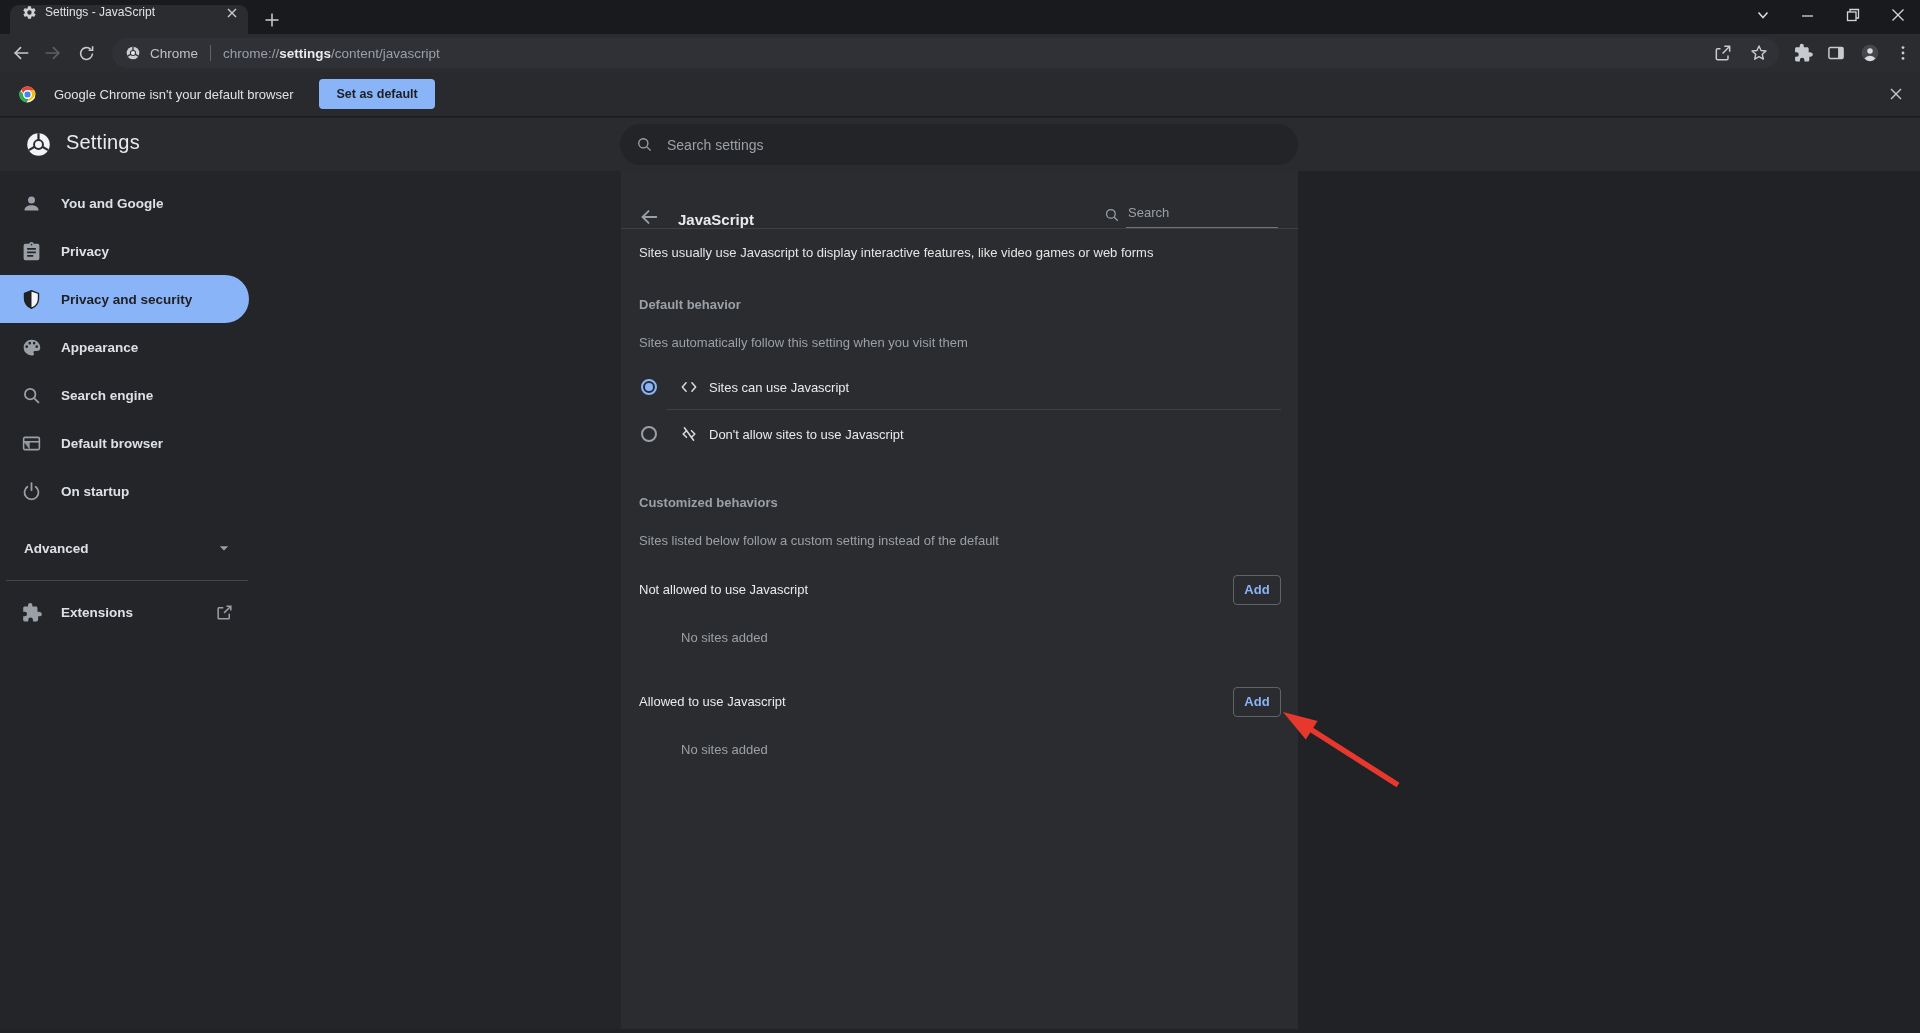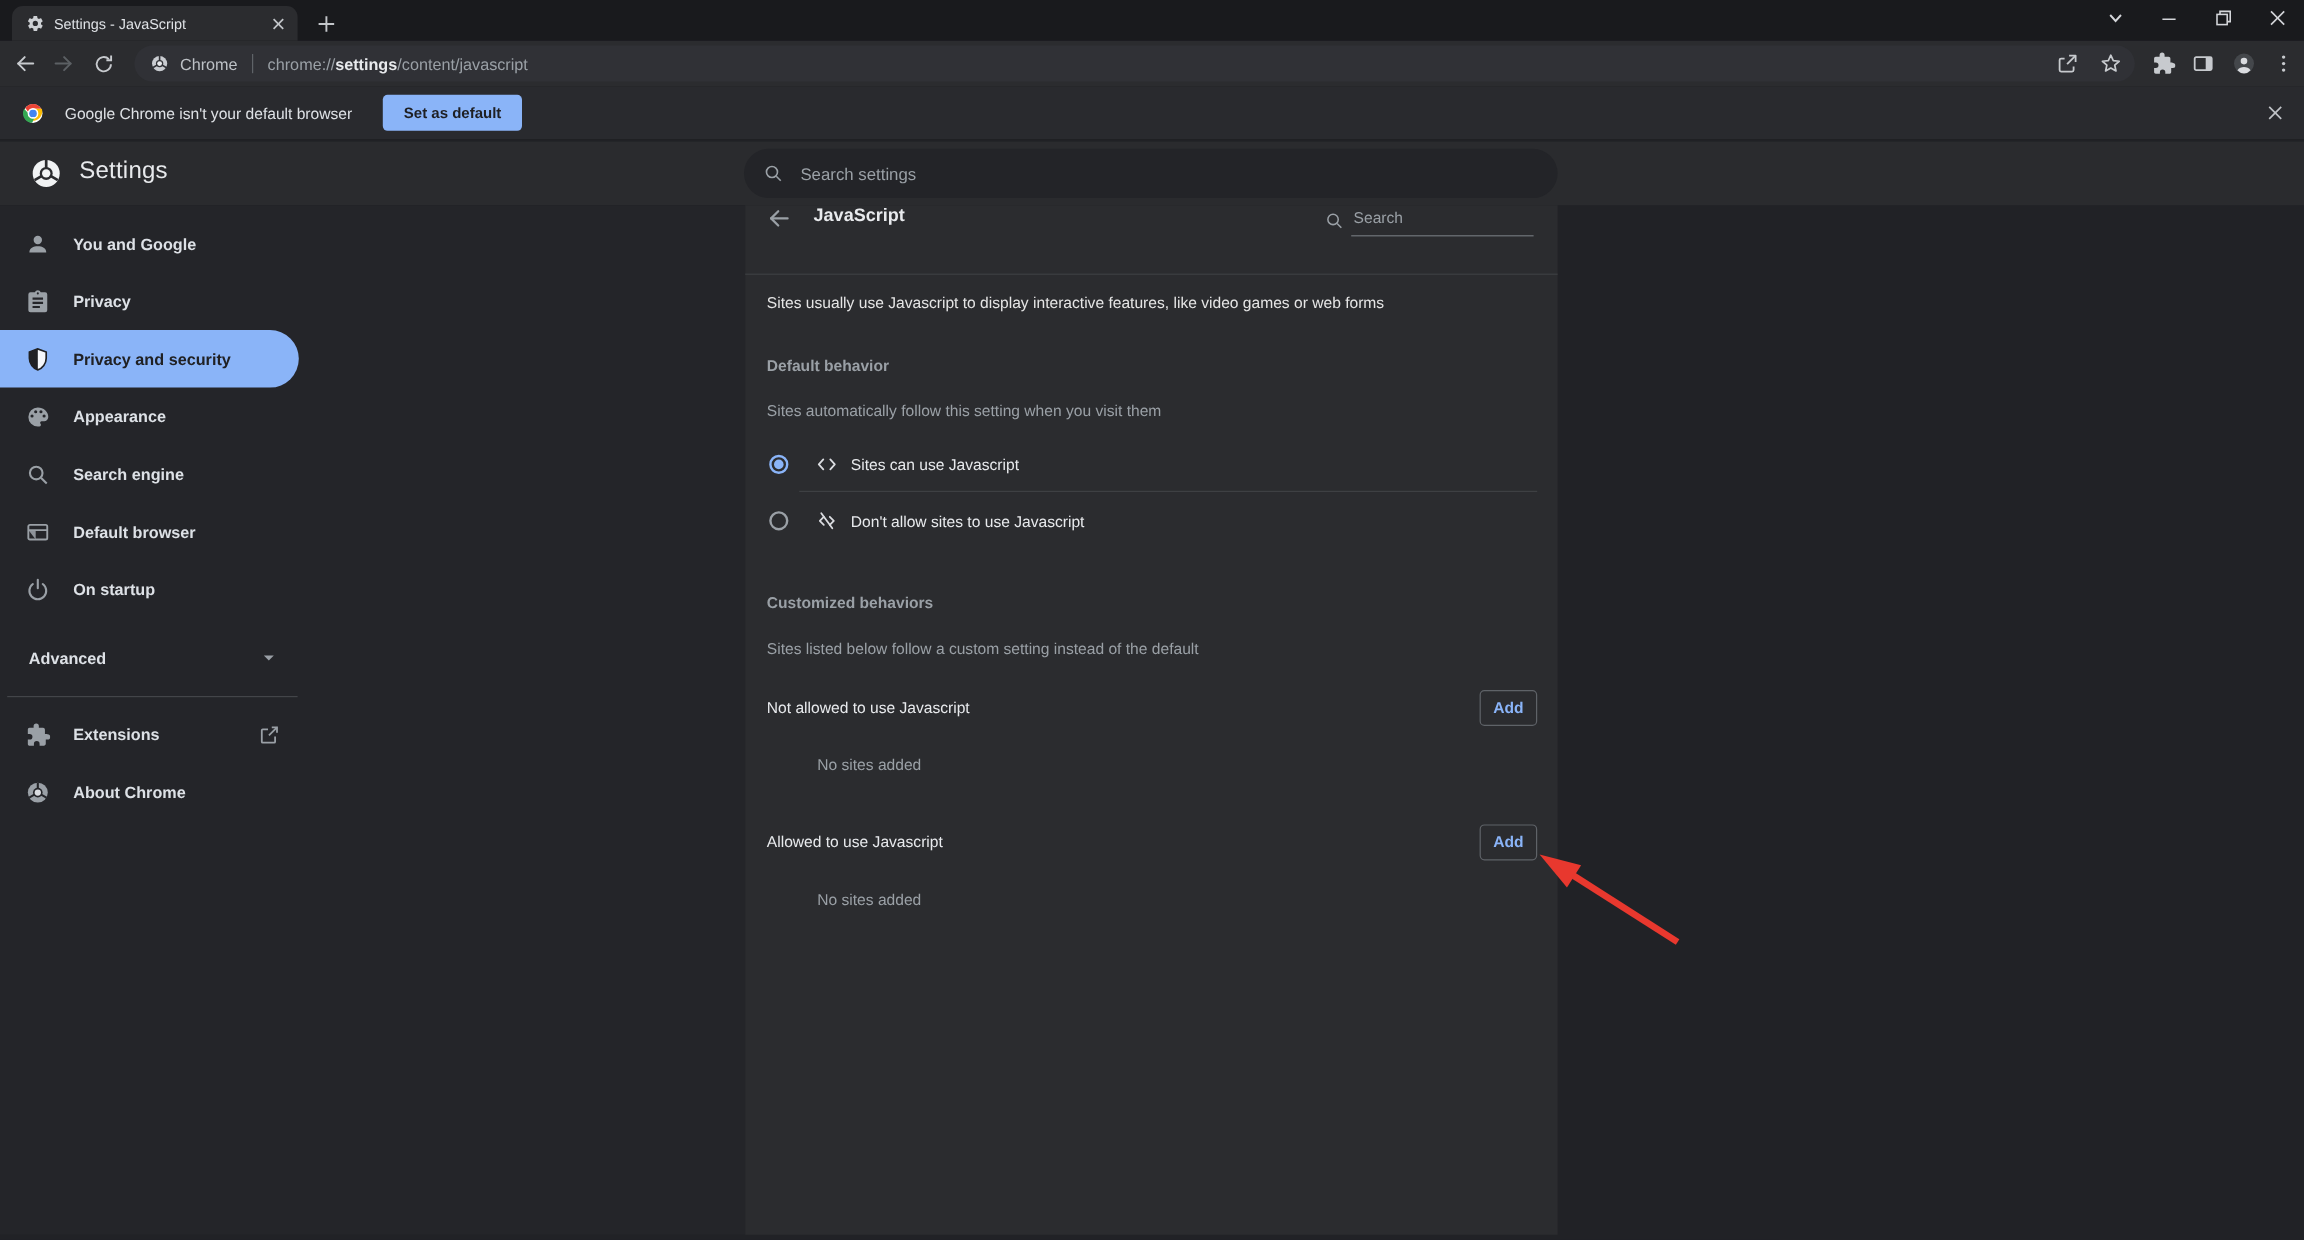--- a/index.html
+++ b/index.html
@@ -10,21 +10,21 @@
     position:relative;
     color:#e8eaed;
   }
   svg { display:block; }
 
   
   .titlebar { position:absolute; left:0; top:0; width:1920px; height:34px; background:#191a1d; }
   .tab {
     position:absolute; left:10px; top:5px; width:238px; height:29px;
     background:#2b2c2f; border-radius:9px 9px 0 0;
-    display:flex; align-items:center; padding:0 8px 0 12px; gap:8px;
+    display:flex; padding:0 8px 0 12px; gap:8px;
   }
   .tab-favicon { width:15px; height:15px; color:#cdd0d4; flex:0 0 auto; }
   .tab-title { flex:1; font-size:12px; color:#dfe2e6; white-space:nowrap; overflow:hidden; }
   .tab-close { width:16px; height:16px; color:#c3c6ca; cursor:pointer; flex:0 0 auto; }
   .newtab { position:absolute; left:260px; top:8px; width:24px; height:24px; display:flex; align-items:center; justify-content:center; color:#c3c6ca; }
   .win-controls { position:absolute; right:0; top:0; height:30px; display:flex; }
   .win-btn { width:45px; height:30px; display:flex; align-items:center; justify-content:center; color:#d4d6da; }
 
   
   .toolbar { position:absolute; left:0; top:34px; width:1920px; height:38px; background:#2b2c2f; }
@@ -93,21 +93,21 @@
     height:48px; margin-top:9px; width:250px; display:flex; align-items:center;
     padding:0 16px 0 24px; justify-content:space-between; cursor:pointer;
     color:#dde1e6; font-size:13.5px; font-weight:bold;
   }
   .menu-adv .chev { width:20px; height:20px; color:#9aa0a6; }
   .menu-divider { border-top:1px solid #434549; width:242px; margin:8px 0 7px 6px; }
   .ext-link { margin-left:auto; margin-right:16px; width:19px; height:19px; color:#9aa0a6; }
 
   
   .card { position:absolute; left:621px; top:171px; width:677px; height:858px; background:#2b2c2f; }
-  .card-header { height:58px; display:flex; align-items:flex-start; border-bottom:1px solid #3e4043; padding:0 20px 0 17px; }
+  .card-header { height:58px; display:flex; align-items:flex-end; border-bottom:1px solid #3e4043; padding:0 20px 0 17px; }
   .back-btn { width:22px; height:22px; color:#9aa0a6; cursor:pointer; flex:0 0 auto; }
   .card-title { margin-left:18px; font-size:15px; font-weight:bold; color:#e8eaed; }
   .card-search { margin-left:auto; display:flex; align-items:flex-end; gap:6px; }
   .card-search .mag { width:16px; height:16px; color:#9aa0a6; margin-bottom:5px; }
   .card-search input {
     width:152px; background:transparent; border:none; border-bottom:1px solid #70757a;
     outline:none; color:#e8eaed; font-size:13px; padding:3px 2px 7px 2px;
     font-family:"Liberation Sans", sans-serif;
   }
   .card-search input::placeholder { color:#9aa0a6; }
@@ -399,35 +399,20 @@
       </span>
       <span>Extensions</span>
       <span class="ext-link">
         <svg viewBox="0 0 24 24" fill="none" stroke="currentColor" stroke-width="1.9">
             <path d="M18 13.5V19a1 1 0 0 1-1 1H5a1 1 0 0 1-1-1V7a1 1 0 0 1 1-1h5.5"></path>
             <path d="M14.5 4H20v5.5"></path>
             <line x1="20" y1="4" x2="11.5" y2="12.5"></line>
           </svg>
       </span>
     </div>
-    <div class="menu-item">
-      <span class="mi-icon">
-        <svg viewBox="0 0 24 24">
-            <circle cx="12" cy="12" r="9.5" fill="#9aa0a6"></circle>
-            <g stroke="#242529" stroke-width="2">
-              <line x1="12" y1="12" x2="12" y2="2.5"></line>
-              <line x1="12" y1="12" x2="3.8" y2="16.8"></line>
-              <line x1="12" y1="12" x2="20.2" y2="16.8"></line>
-            </g>
-            <circle cx="12" cy="12" r="4.6" fill="#242529"></circle>
-            <circle cx="12" cy="12" r="3" fill="#dadce0"></circle>
-          </svg>
-      </span>
-      <span>About Chrome</span>
-    </div>
   </div>
 </div>
 
 <div class="card">
   <div class="card-header">
     <span class="back-btn">
       <svg viewBox="0 0 24 24" fill="none" stroke="currentColor" stroke-width="2" stroke-linecap="round" stroke-linejoin="round">
           <path d="M20 12H5"></path>
           <path d="M11.5 5.5 5 12l6.5 6.5"></path>
         </svg>

